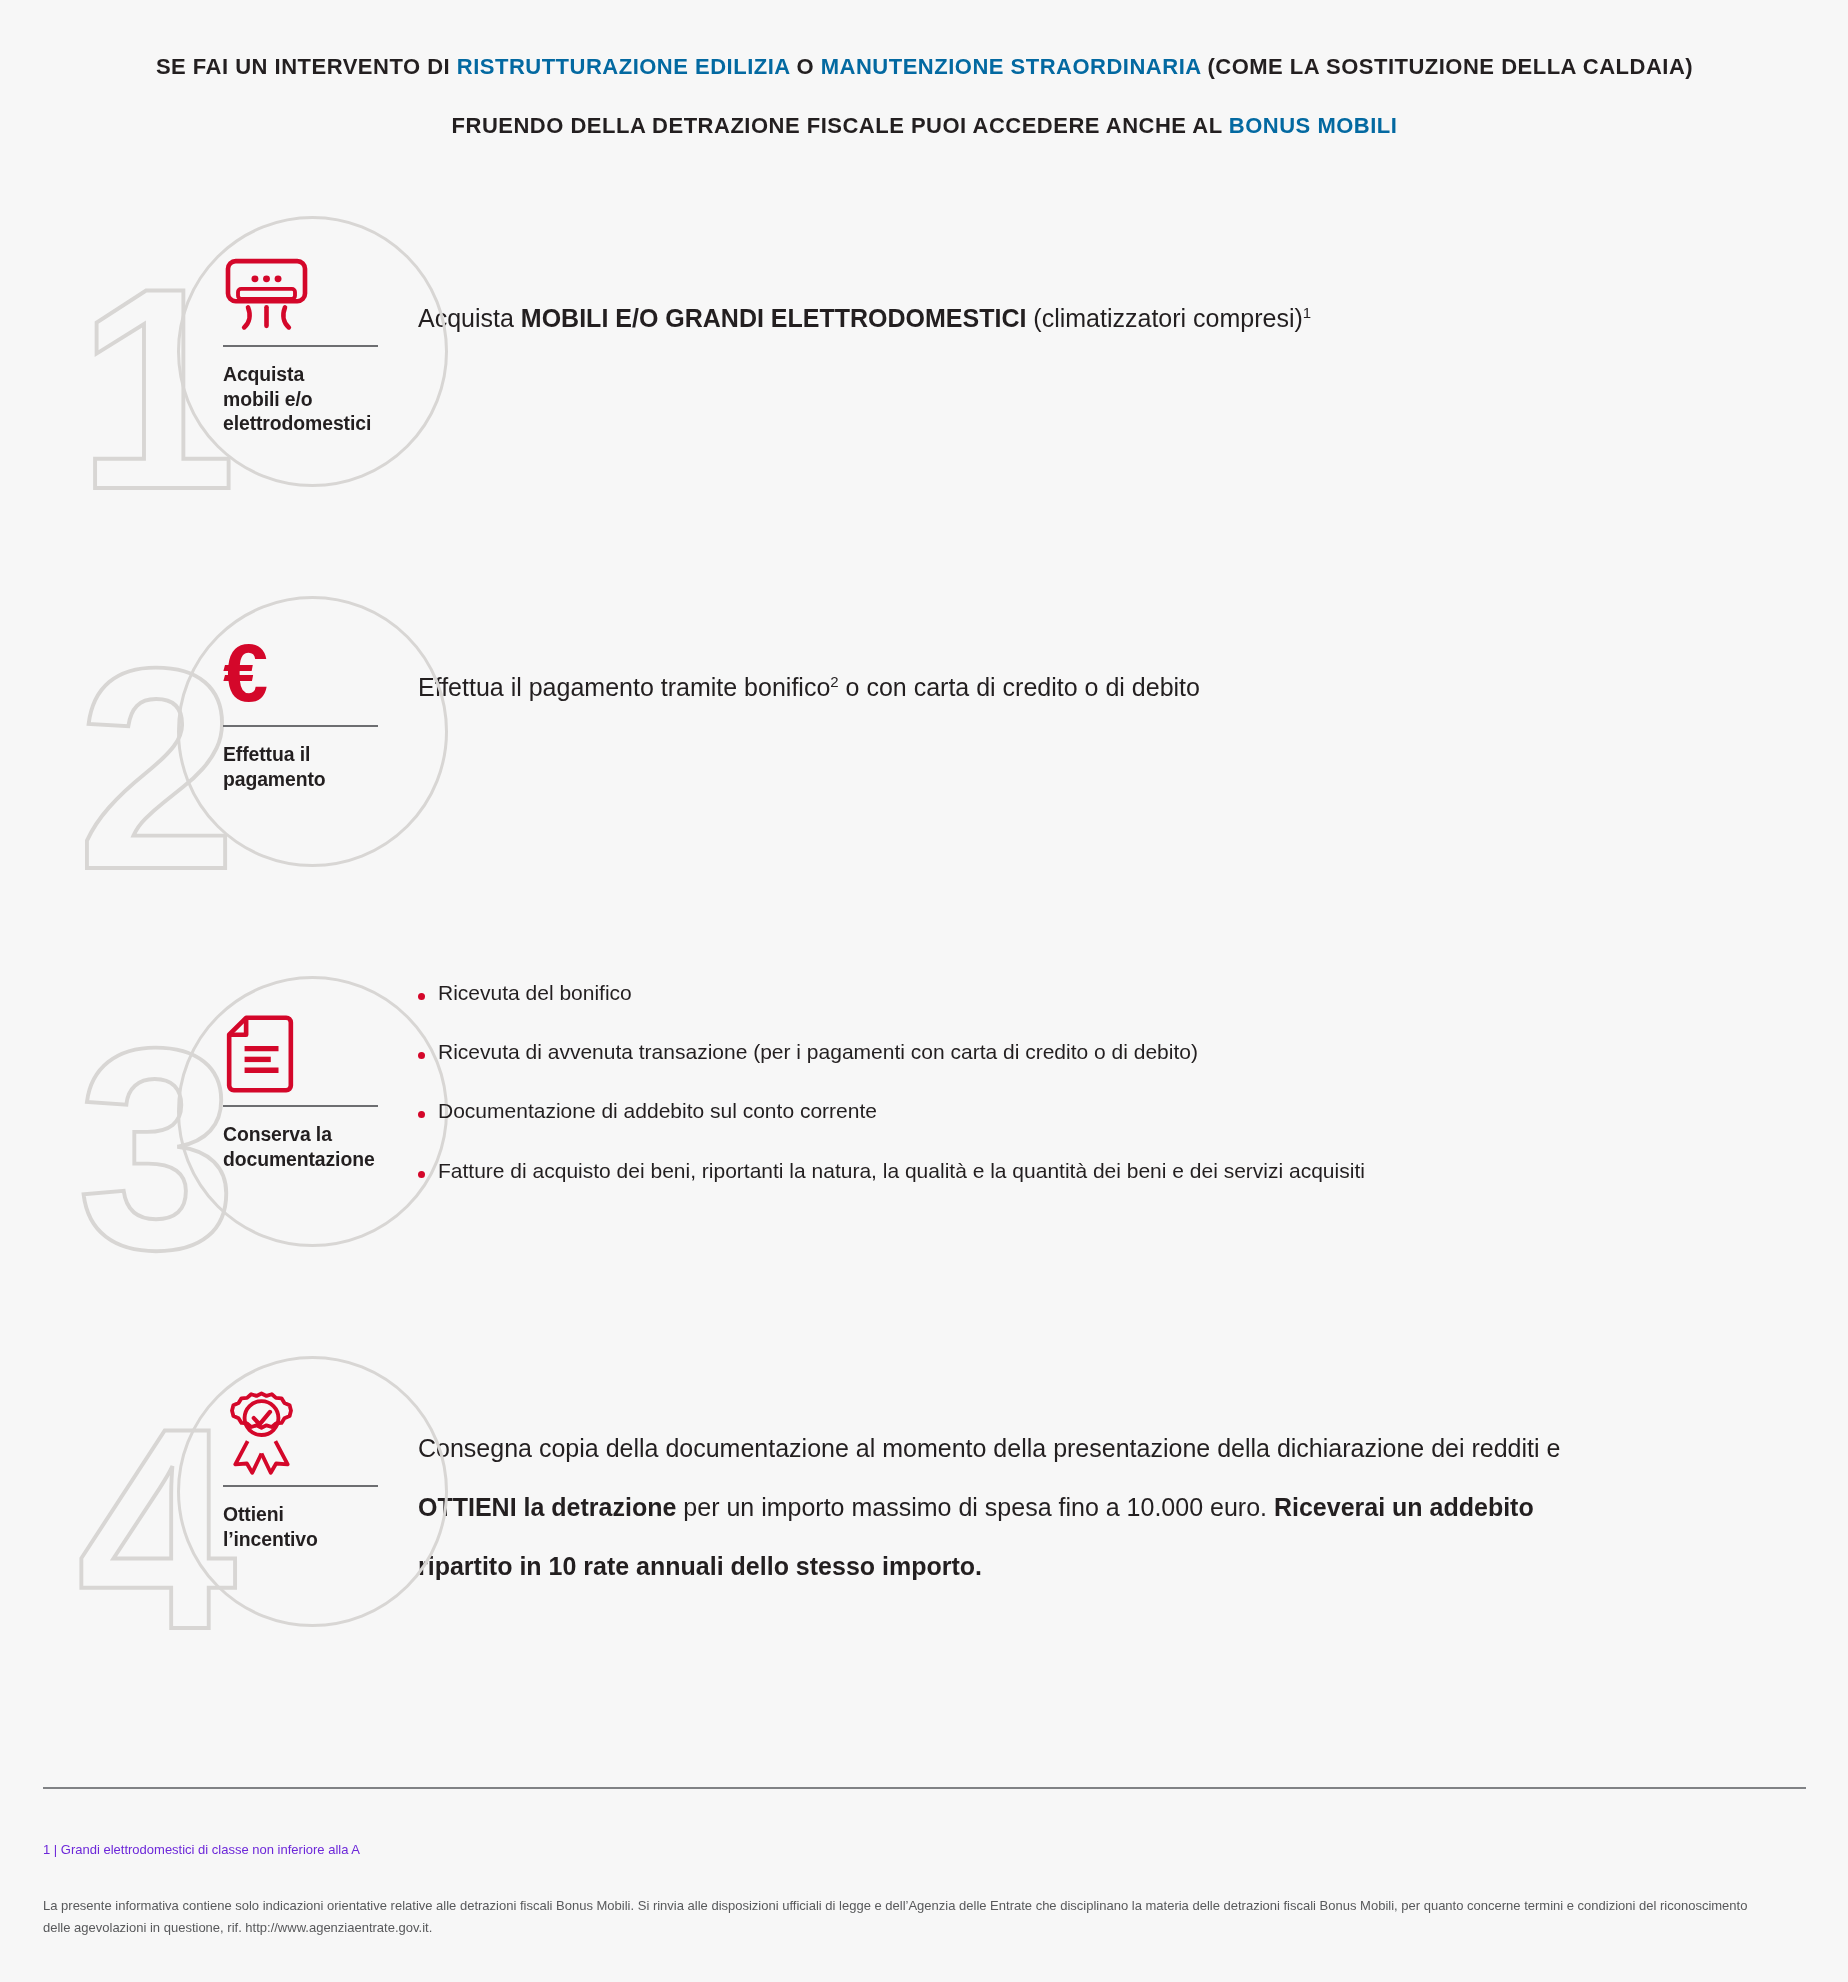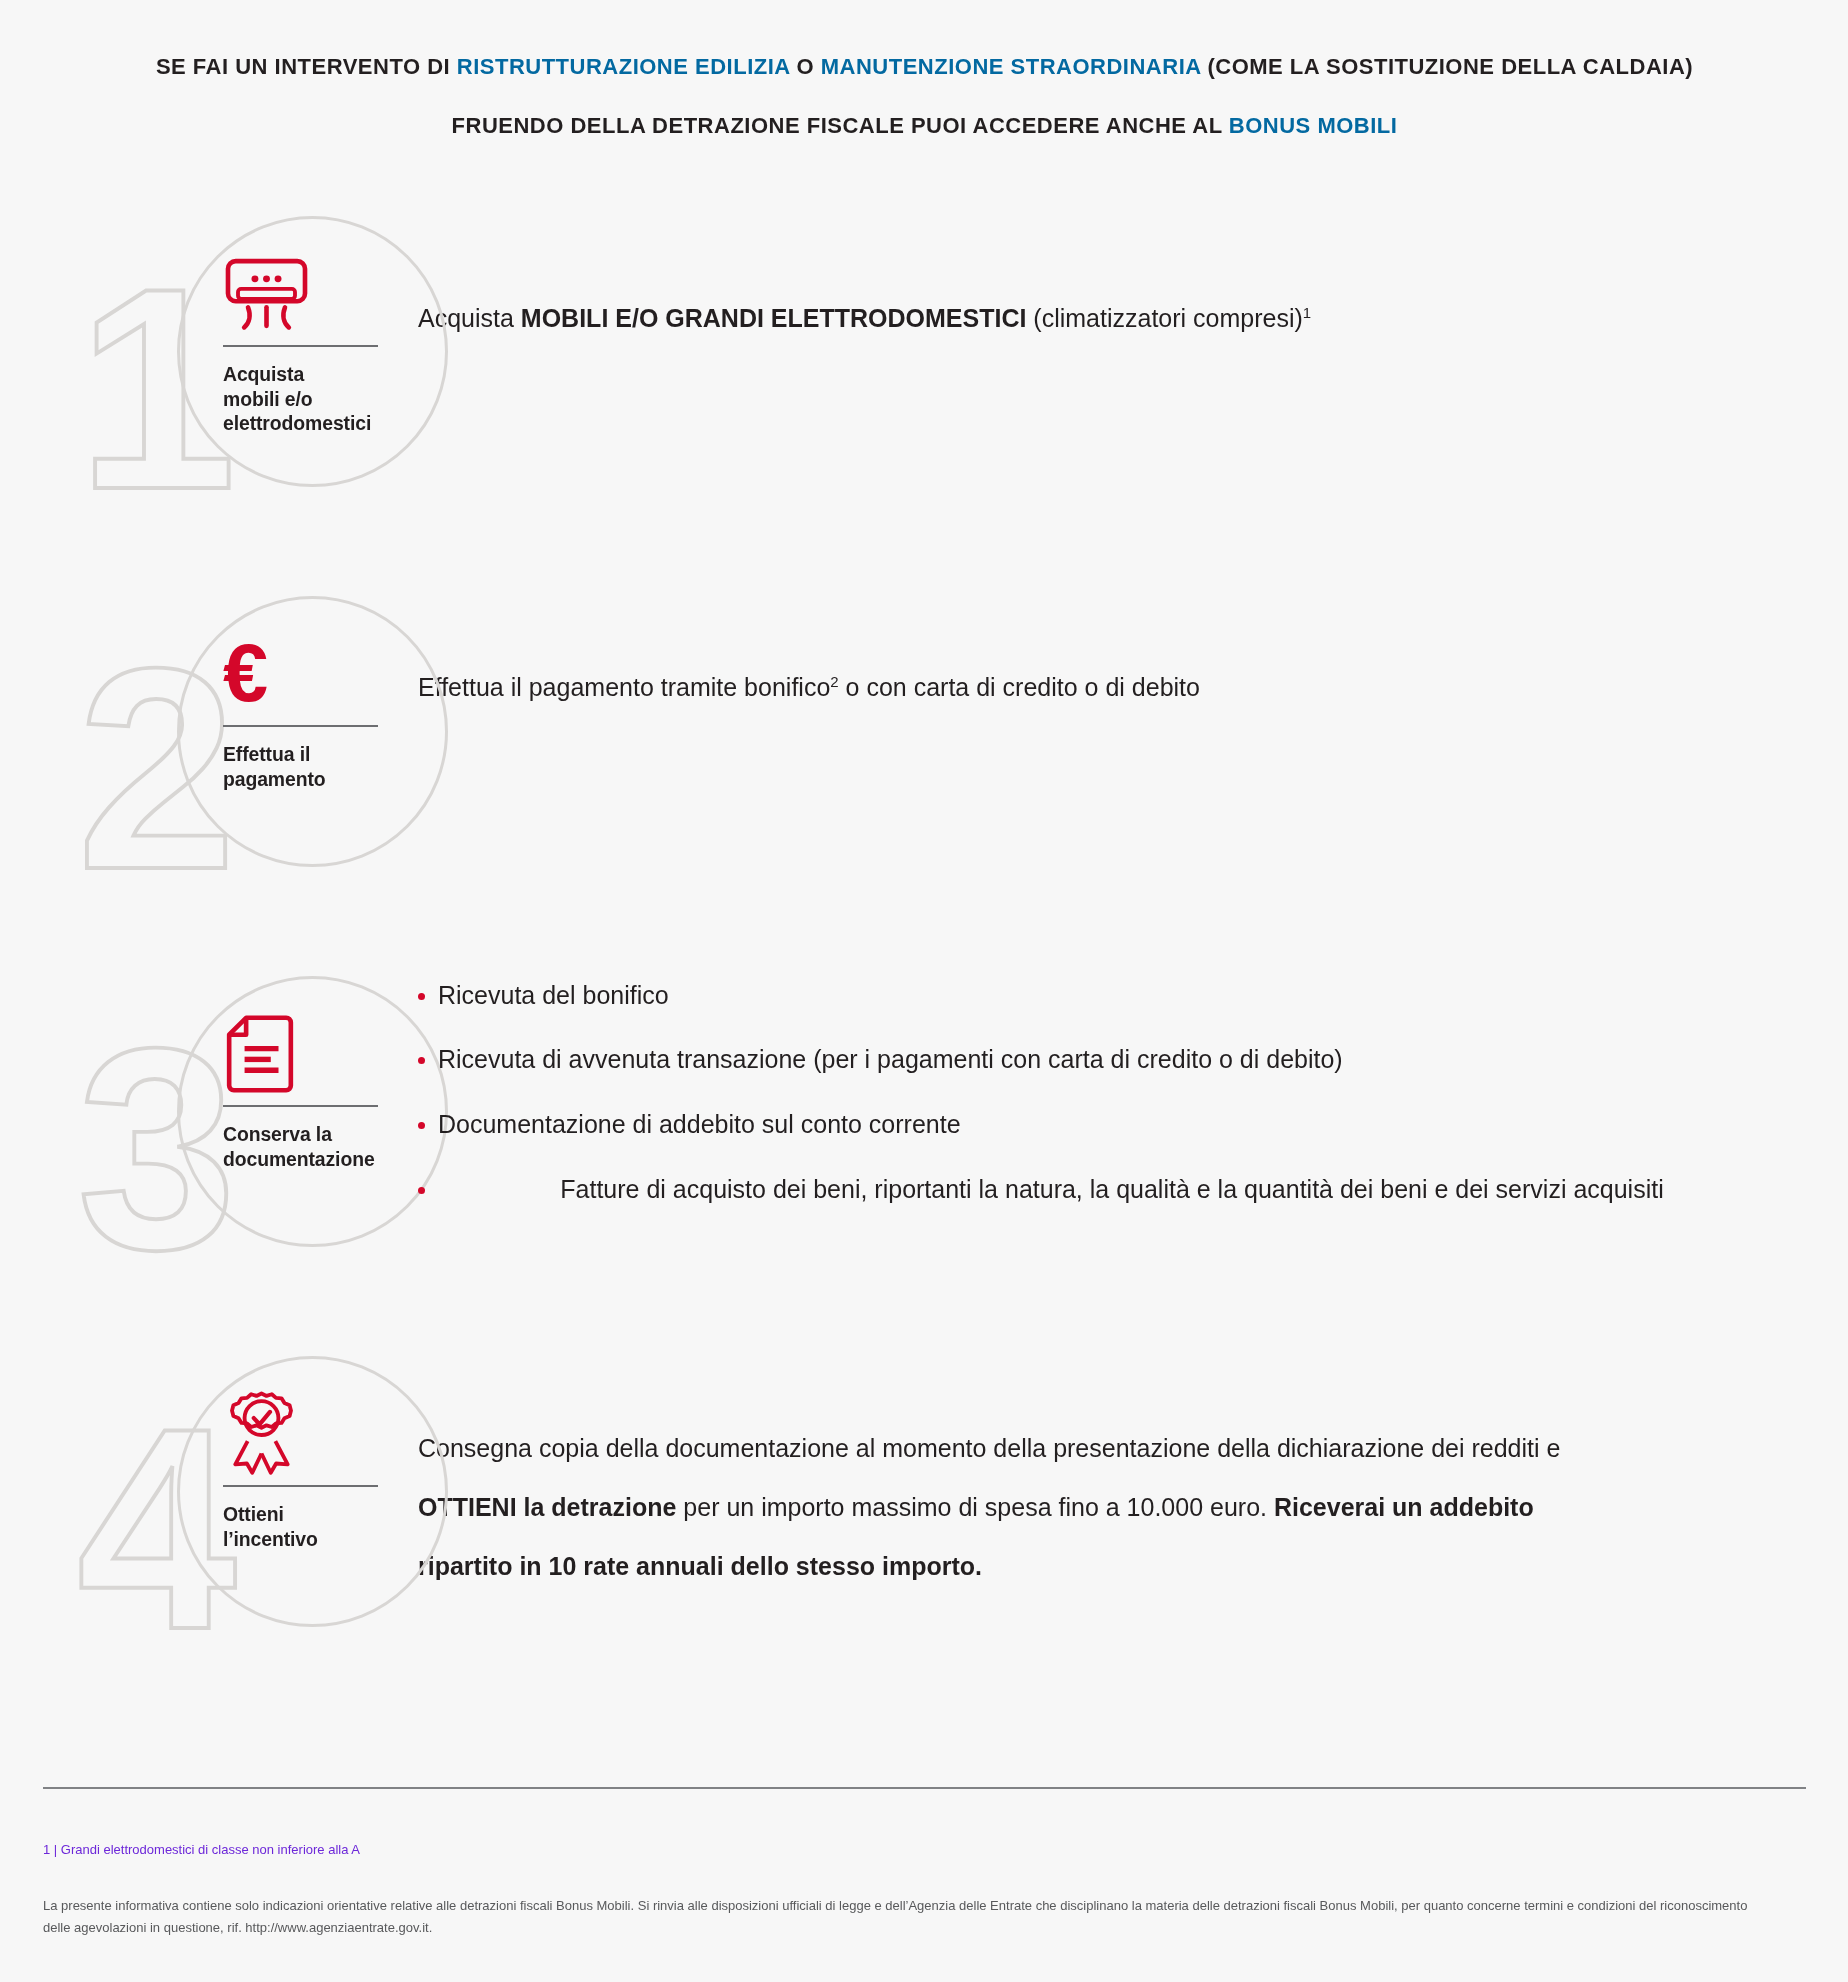--- a/index.html
+++ b/index.html
@@ -133,26 +133,26 @@
 
   .bullets {
     list-style: none;
     margin: 0;
     padding: 0;
     margin-top: 7.7px;
   }
   .bullets li {
     position: relative;
     padding-left: 20px;
-    font-size: 25px;
+    font-size: 21px;
     line-height: 1.35;
     margin-bottom: 31px;
     color: #231f20;
   }
-  .bullets li:last-child { margin-bottom: 0; text-align: center; }
+  .bullets li:last-child { margin-bottom: 0; }
   .bullets li::before {
     content: "";
     position: absolute;
     left: 0;
     top: 14px;
     width: 7px;
     height: 7px;
     border-radius: 50%;
     background: #d4072a;
   }

